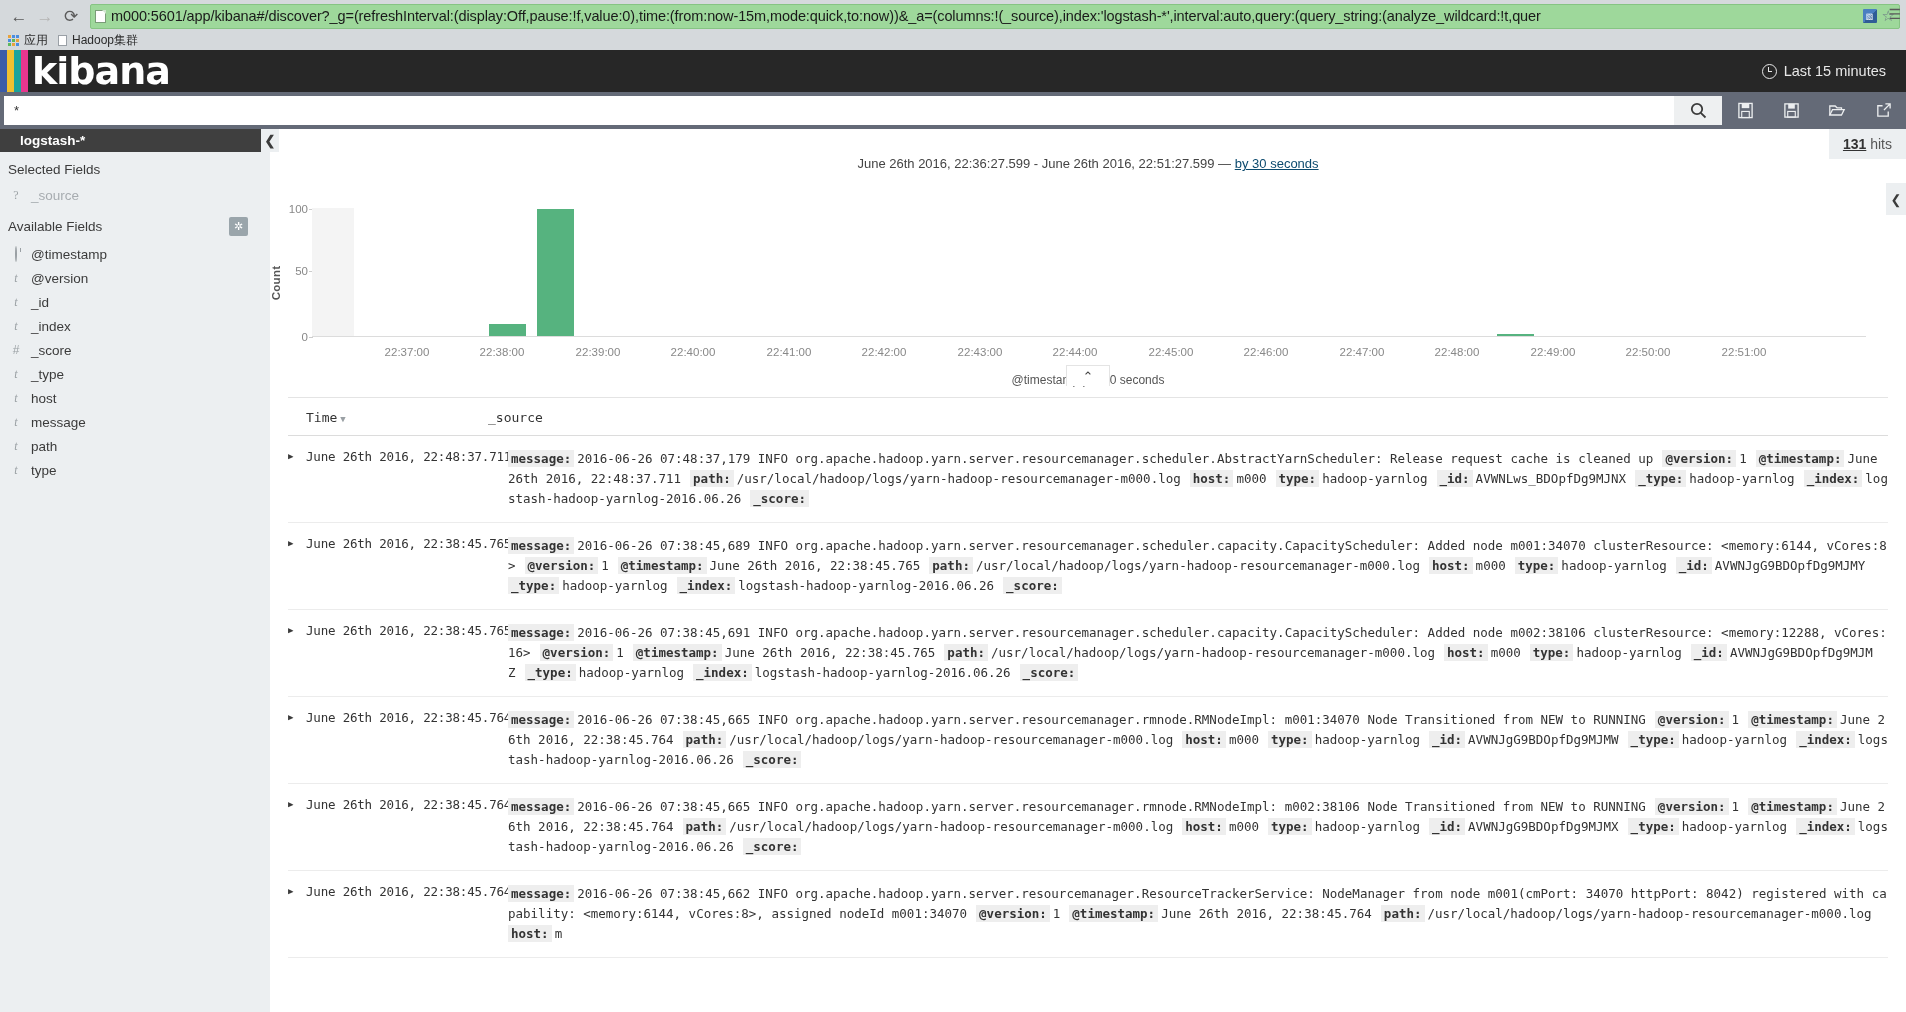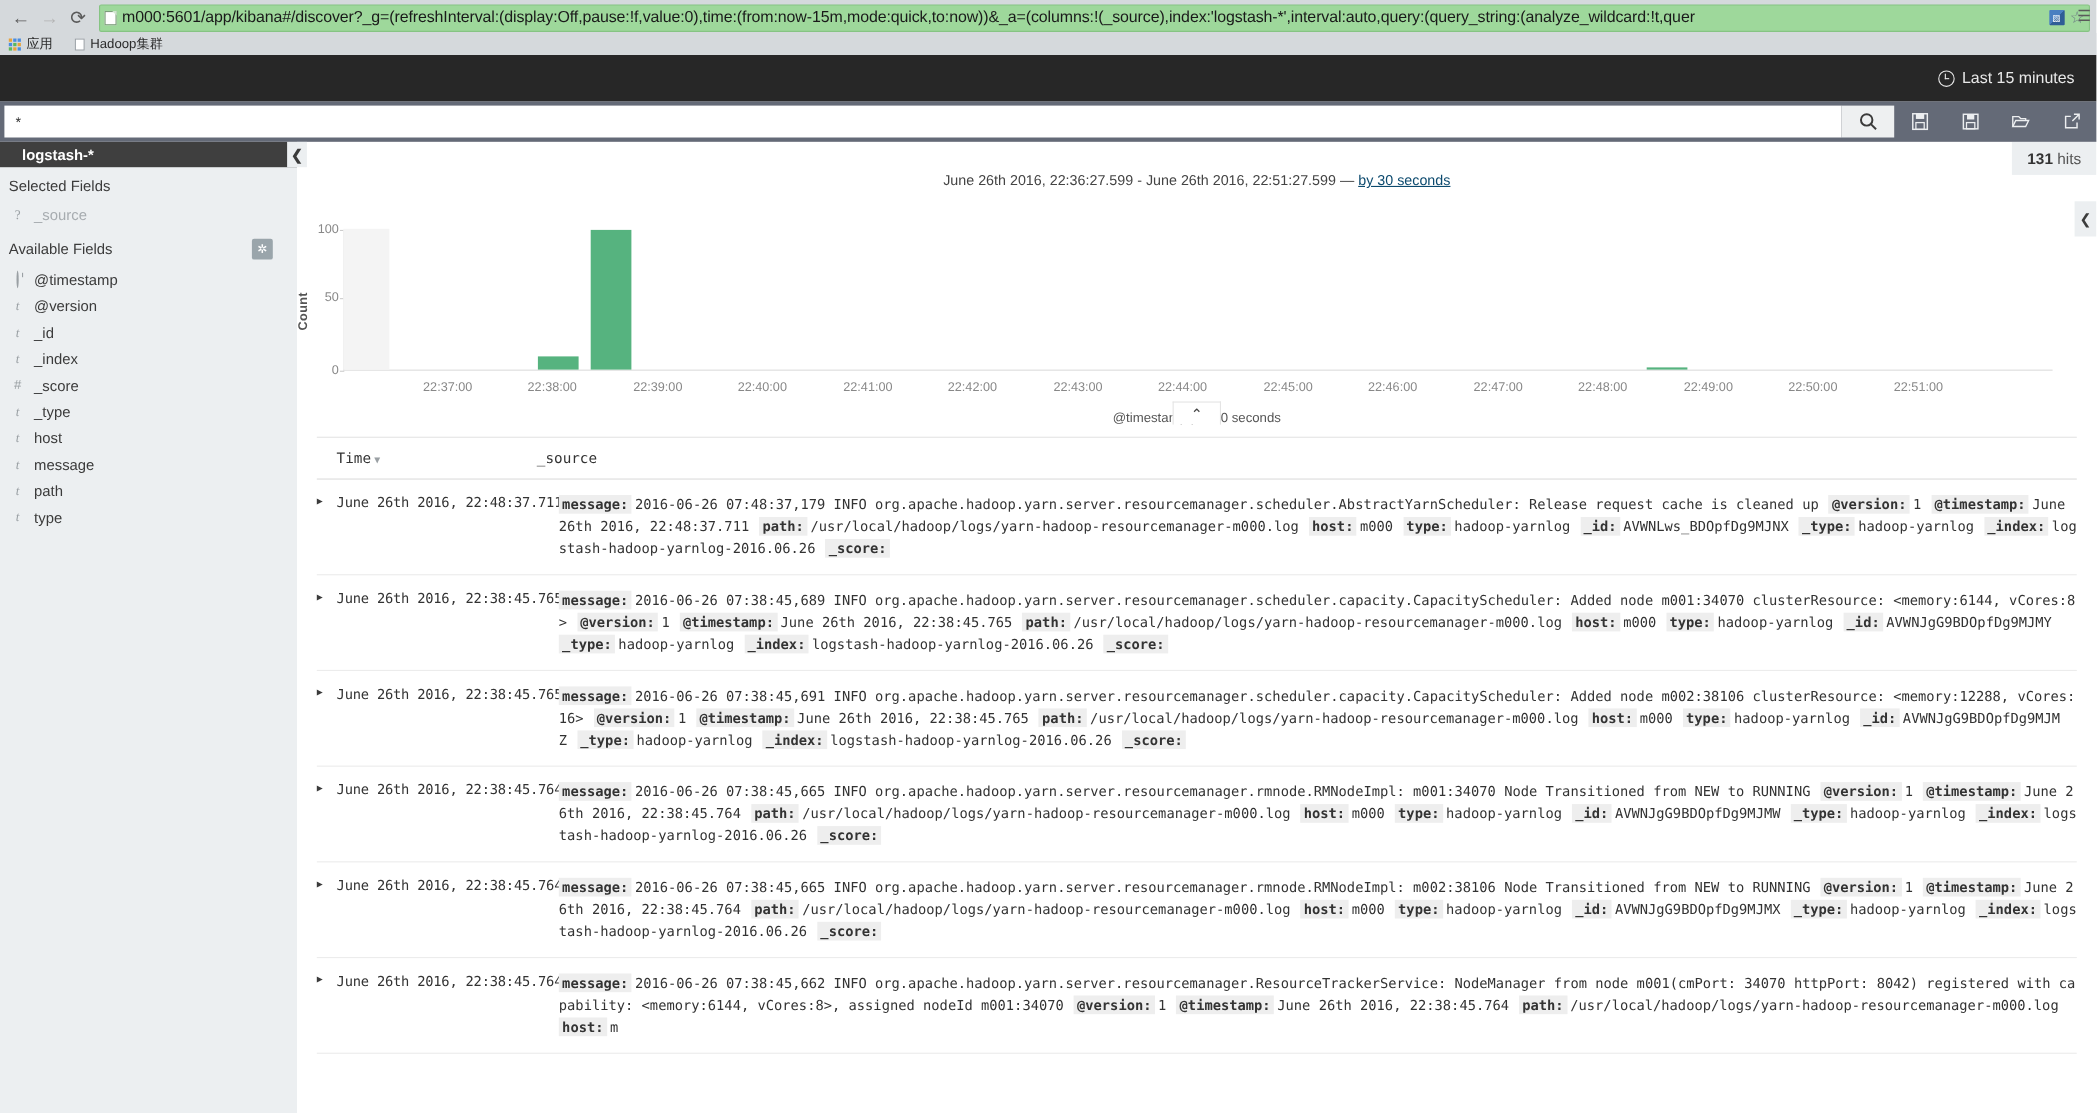--- a/index.html
+++ b/index.html
@@ -81,21 +81,21 @@
   .menu-icon {
     color: #5a5a5a; font-size: 14px;
     position: absolute; right: 5px; top: 6px;
   }
 
   .bookmark-row {
     height: 20px;
     display: flex;
     align-items: center;
     padding: 0 8px;
-    gap: 20px;
+    gap: 10px;
     background: #d5d9dc;
   }
   .bm-item {
     display: flex; align-items: center; gap: 5px;
     font-size: 12px; color: #2b2b2b;
   }
   .apps-grid {
     display: grid;
     grid-template-columns: repeat(3, 3px);
     grid-template-rows: repeat(3, 3px);
@@ -296,21 +296,21 @@
   }
   .hits-badge {
     position: absolute;
     right: 0; top: 0;
     background: #eceff1;
     color: #333;
     font-size: 14px;
     padding: 7px 14px;
     z-index: 5;
   }
-  .hits-badge b { font-weight: bold; }
+  .hits-badge b { font-weight: bold; text-decoration: underline; }
   .hits-badge span { color: #555; }
 
   .chart-title {
     text-align: center;
     font-size: 13px;
     color: #444;
     padding-top: 27px;
   }
   .chart-title a { color: #0c4a6e; text-decoration: underline; }
 
@@ -479,20 +479,29 @@
       <span>应用</span>
     </div>
     <div class="bm-item">
       <span class="bm-doc"></span>
       <span>Hadoop集群</span>
     </div>
   </div>
 </div>
 
 <div class="kbn-header">
+  <div class="kbn-logo">
+    <span class="logo-bars">
+      <i style="background:#3b5ca8"></i>
+        <i style="background:#f0c030"></i>
+        <i style="background:#1ba39c"></i>
+        <i style="background:#e8368f"></i>
+    </span>
+    <span class="logo-word">kibana</span>
+  </div>
   <div class="timepicker">
     <span class="clock-icon"></span>
     <span>Last 15 minutes</span>
   </div>
 </div>
 
 <div class="query-bar">
   <input class="query-input" type="text" value="*" style="">
   <div class="query-search-btn">
     <svg width="17" height="17" viewBox="0 0 17 17">

